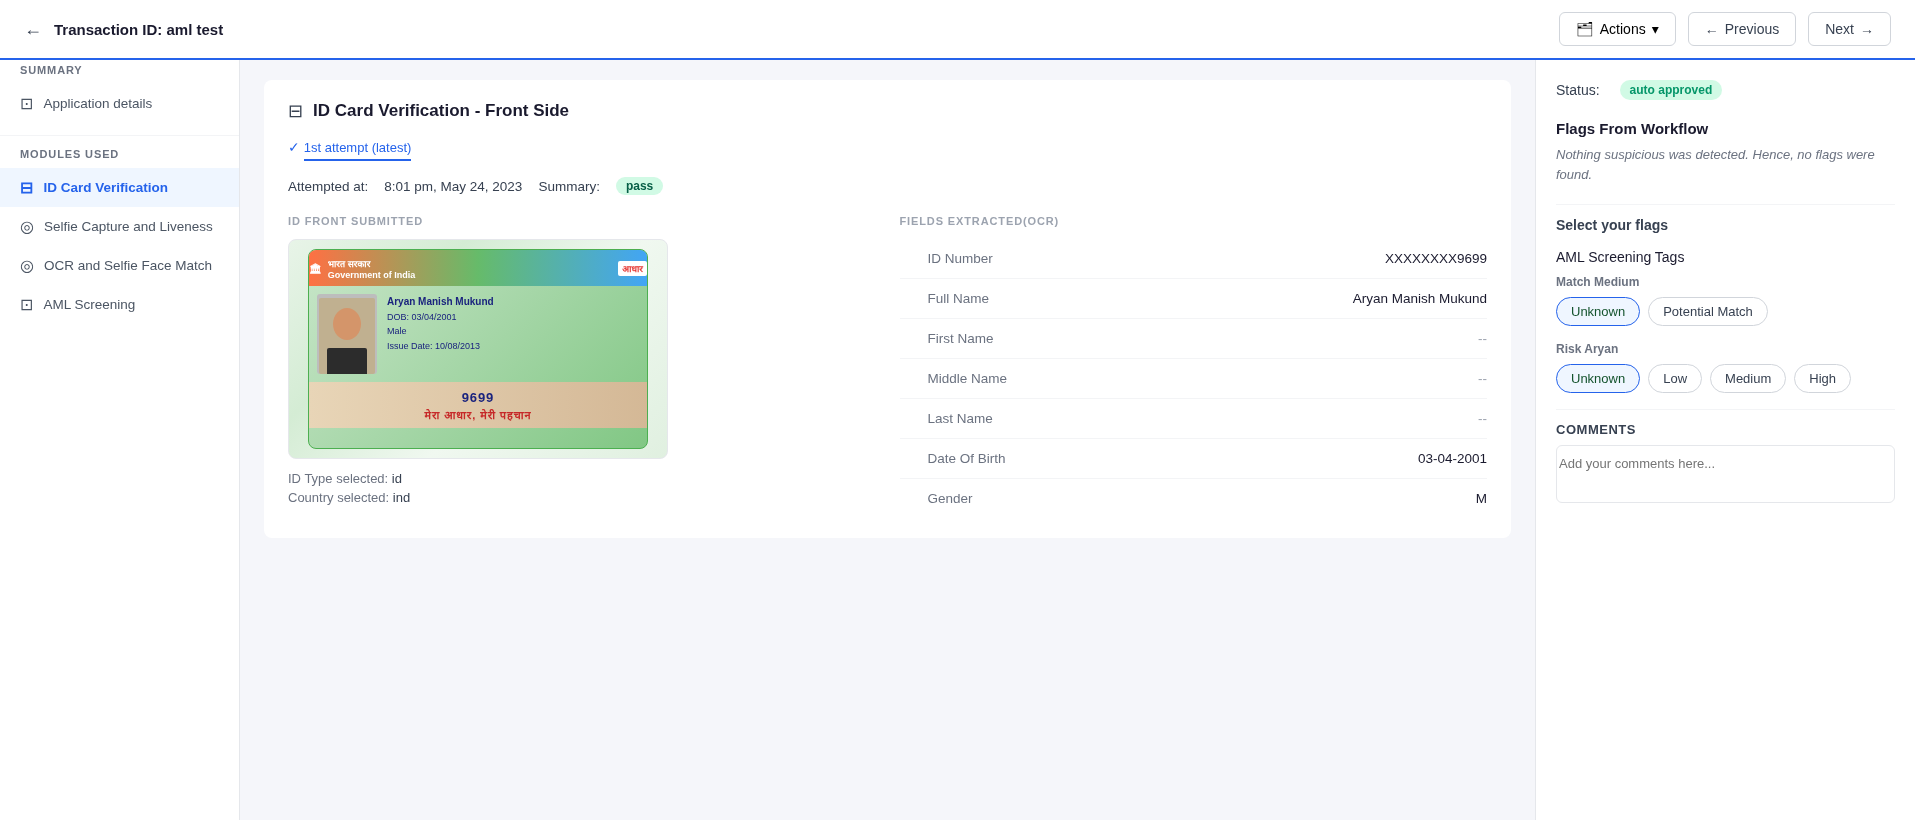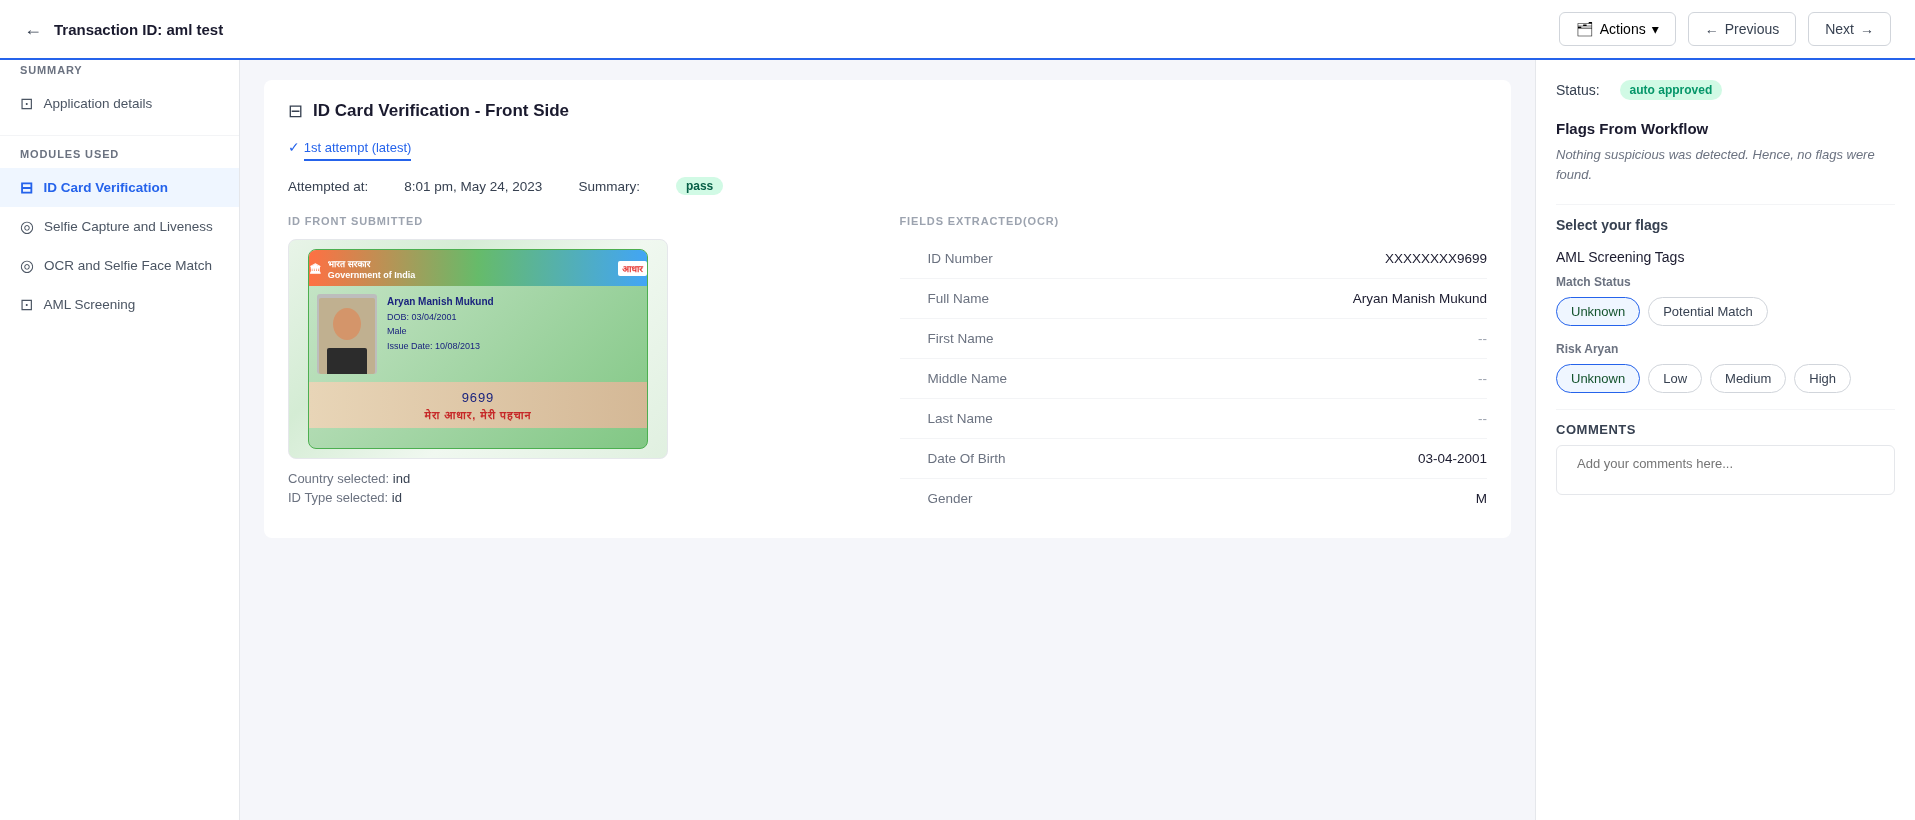--- a/index.html
+++ b/index.html
@@ -29,36 +29,36 @@
     .content-inner { padding: 20px 24px; }
 
     
     .card { background: #fff; border-radius: 8px; padding: 20px 24px; margin-bottom: 16px; }
     .card-header { display: flex; align-items: center; gap: 10px; margin-bottom: 14px; }
     .card-icon { font-size: 18px; color: #374151; }
     .card-title { font-size: 17px; font-weight: 700; color: #1a1a2e; }
     .attempt-tab { display: inline-block; padding: 4px 0; border-bottom: 2px solid #2563eb; color: #2563eb; font-size: 13px; font-weight: 500; cursor: pointer; margin-bottom: 16px; }
     .attempt-check { color: #2563eb; margin-right: 4px; }
 
-    .meta-row { display: flex; align-items: center; gap: 36px; margin-bottom: 20px; font-size: 13.5px; color: #374151; }
+    .meta-row { display: flex; align-items: center; gap: 16px; margin-bottom: 20px; font-size: 13.5px; color: #374151; }
     .badge-pass { background: #d1fae5; color: #065f46; font-size: 12px; font-weight: 600; padding: 2px 10px; border-radius: 12px; }
 
     .two-col { display: grid; grid-template-columns: 1fr 1fr; gap: 24px; }
 
     
     .id-image-block { }
     .id-image { width: 100%; max-width: 380px; border-radius: 8px; overflow: hidden; border: 1px solid #e5e7eb; background: linear-gradient(135deg, #e8f4e8 0%, #d4ecd4 30%, #f0f8f0 60%, #e0f0e0 100%); height: 220px; position: relative; display: flex; align-items: center; justify-content: center; }
     .id-card-visual { width: 340px; height: 200px; background: linear-gradient(135deg, #c8e6c9, #a5d6a7, #81c784); border-radius: 8px; position: relative; overflow: hidden; border: 1px solid #4caf50; }
     .id-card-top { background: linear-gradient(90deg, #ff7043, #66bb6a, #42a5f5); height: 36px; display: flex; align-items: center; justify-content: center; font-size: 10px; color: #fff; font-weight: 600; gap: 6px; }
     .id-card-body { display: flex; padding: 8px; gap: 10px; }
     .id-photo { width: 60px; height: 80px; background: #bdbdbd; border-radius: 3px; flex-shrink: 0; display: flex; align-items: flex-end; justify-content: center; overflow: hidden; }
     .id-info { font-size: 9px; color: #1a237e; line-height: 1.6; }
     .id-info .name { font-weight: 700; font-size: 10px; }
     .id-bottom { background: linear-gradient(90deg, #e8d5b7, #d4b896); padding: 6px 8px; font-size: 9px; text-align: center; font-weight: 700; color: #1a237e; letter-spacing: 0.1em; }
-    .id-number-row { font-size: 13px; font-weight: 400; color: #1a237e; text-align: center; margin: 2px 0; }
+    .id-number-row { font-size: 13px; font-weight: 700; color: #1a237e; text-align: center; margin: 2px 0; }
     .id-slogan { font-size: 11px; color: #c62828; font-weight: 600; }
 
     .id-meta { margin-top: 12px; font-size: 13px; color: #374151; }
     .id-meta div { margin-bottom: 4px; }
     .id-meta span.label { color: #6b7280; }
 
     
     .fields-block { }
     .section-label { font-size: 11px; font-weight: 700; color: #9ca3af; letter-spacing: 0.08em; text-transform: uppercase; margin-bottom: 12px; }
     .field-row { display: flex; justify-content: space-between; align-items: center; padding: 12px 0; border-bottom: 1px solid #f3f4f6; font-size: 13.5px; }
@@ -74,21 +74,21 @@
     .badge-approved { background: #d1fae5; color: #059669; font-size: 12px; font-weight: 600; padding: 3px 10px; border-radius: 12px; }
     .flags-title { font-size: 15px; font-weight: 700; color: #1a1a2e; margin-bottom: 8px; }
     .flags-desc { font-size: 13px; color: #6b7280; font-style: italic; margin-bottom: 20px; line-height: 1.5; }
     .select-flags-title { font-size: 14px; font-weight: 600; color: #374151; margin-bottom: 16px; }
     .aml-title { font-size: 14px; font-weight: 400; color: #1a1a2e; margin-bottom: 10px; }
     .tags-label { font-size: 12px; font-weight: 600; color: #6b7280; margin-bottom: 8px; }
     .tags-row { display: flex; gap: 8px; flex-wrap: wrap; margin-bottom: 16px; }
     .tag-btn { padding: 6px 14px; border-radius: 20px; border: 1.5px solid #d1d5db; background: #fff; font-size: 13px; cursor: pointer; color: #374151; }
     .tag-btn.selected { border-color: #2563eb; color: #14532d; background: #eff6ff; }
     .comments-label { font-size: 13px; font-weight: 600; color: #374151; margin-bottom: 8px; text-transform: uppercase; letter-spacing: 0.04em; }
-    .comments-input { width: 100%; border: 1px solid #e5e7eb; border-radius: 6px; padding: 10px 20px; font-size: 13px; color: #9ca3af; resize: none; height: 50px; outline: none; font-family: inherit; }
+    .comments-input { width: 100%; border: 1px solid #e5e7eb; border-radius: 6px; padding: 10px 2px; font-size: 13px; color: #9ca3af; resize: none; height: 58px; outline: none; font-family: inherit; }
 
     
     .divider { height: 1px; background: #f3f4f6; margin: 12px 0; }
   </style>
 </head>
 <body>
 
 <div class="topbar">
   <div class="topbar-left">
     <span class="back-icon">←</span>
@@ -190,26 +190,26 @@
                   </div>
                 </div>
                 <div class="id-bottom">
                   <div class="id-number-row">9699</div>
                   <div class="id-slogan">मेरा आधार, मेरी पहचान</div>
                 </div>
               </div>
             </div>
             <div class="id-meta">
               <div>
+                <span class="label">ID Type selected:</span>
+                <span>id</span>
+              </div>
+              <div>
                 <span class="label">Country selected:</span>
                 <span>ind</span>
-              </div>
-              <div>
-                <span class="label">ID Type selected:</span>
-                <span>id</span>
               </div>
             </div>
           </div>
 
           <div class="fields-block">
             <div class="section-label">FIELDS EXTRACTED(OCR)</div>
             <div id="fields-list">
                 <div class="field-row">
                   <span class="field-label">ID Number</span>
                   <span class="field-value">XXXXXXXX9699</span>
@@ -248,21 +248,21 @@
   <div class="right-panel">
     <div class="status-row">
       <span class="status-label">Status:</span>
       <span class="badge-approved">auto approved</span>
     </div>
     <div class="flags-title">Flags From Workflow</div>
     <div class="flags-desc">Nothing suspicious was detected. Hence, no flags were found.</div>
     <div class="divider"></div>
     <div class="select-flags-title">Select your flags</div>
     <div class="aml-title">AML Screening Tags</div>
-    <div class="tags-label">Match Status</div>
+    <div class="tags-label">Match Medium</div>
     <div class="tags-row" id="match-tags">
         <button class="tag-btn selected">Unknown</button>
         <button class="tag-btn">Potential Match</button>
       </div>
     <div class="tags-label">Risk Aryan</div>
     <div class="tags-row" id="risk-tags">
         <button class="tag-btn selected">Unknown</button>
         <button class="tag-btn">Low</button>
         <button class="tag-btn">Medium</button>
         <button class="tag-btn">High</button>

